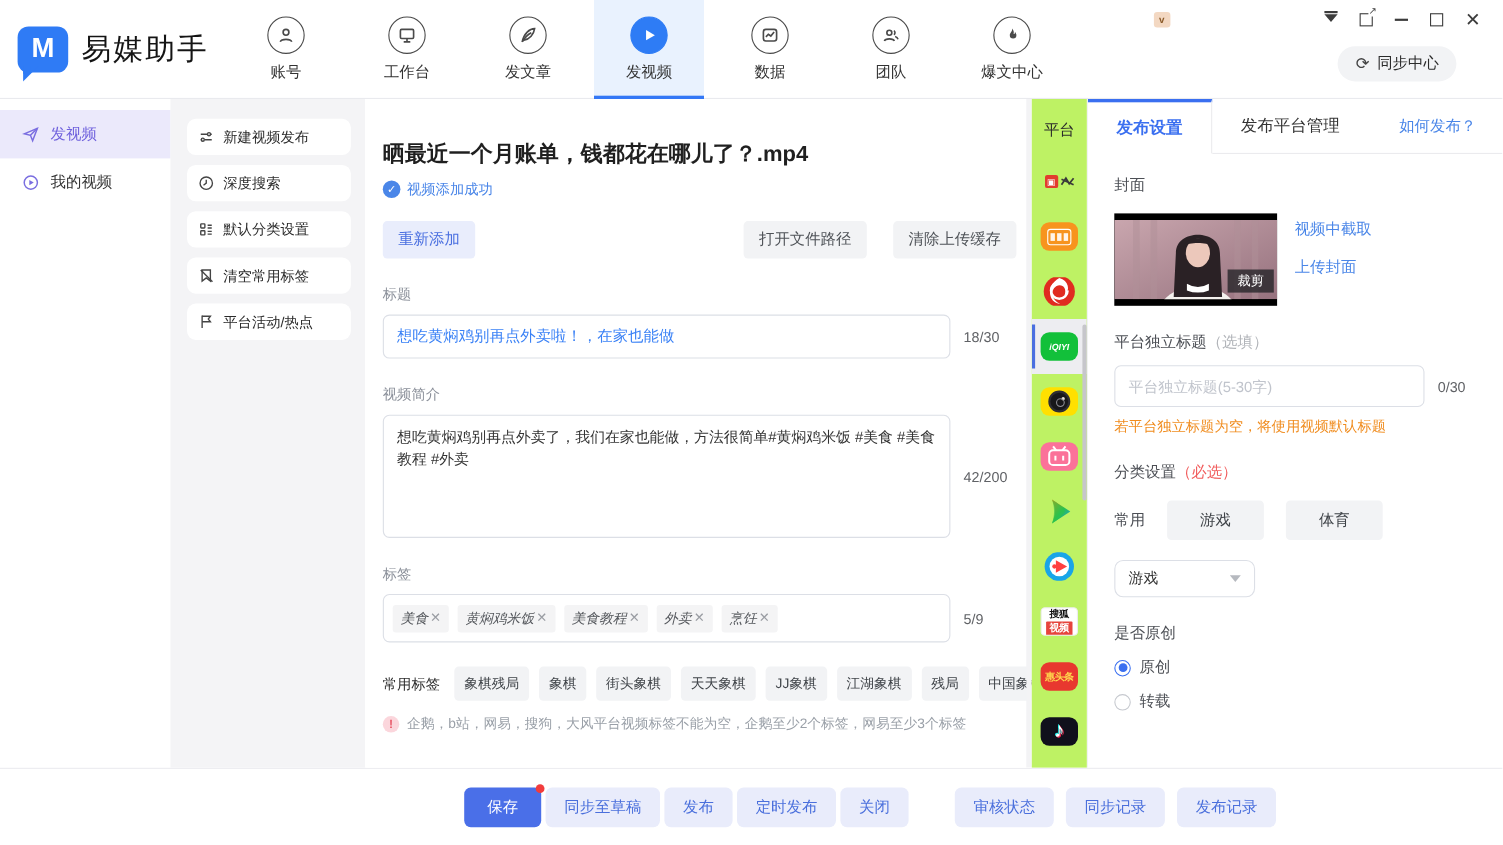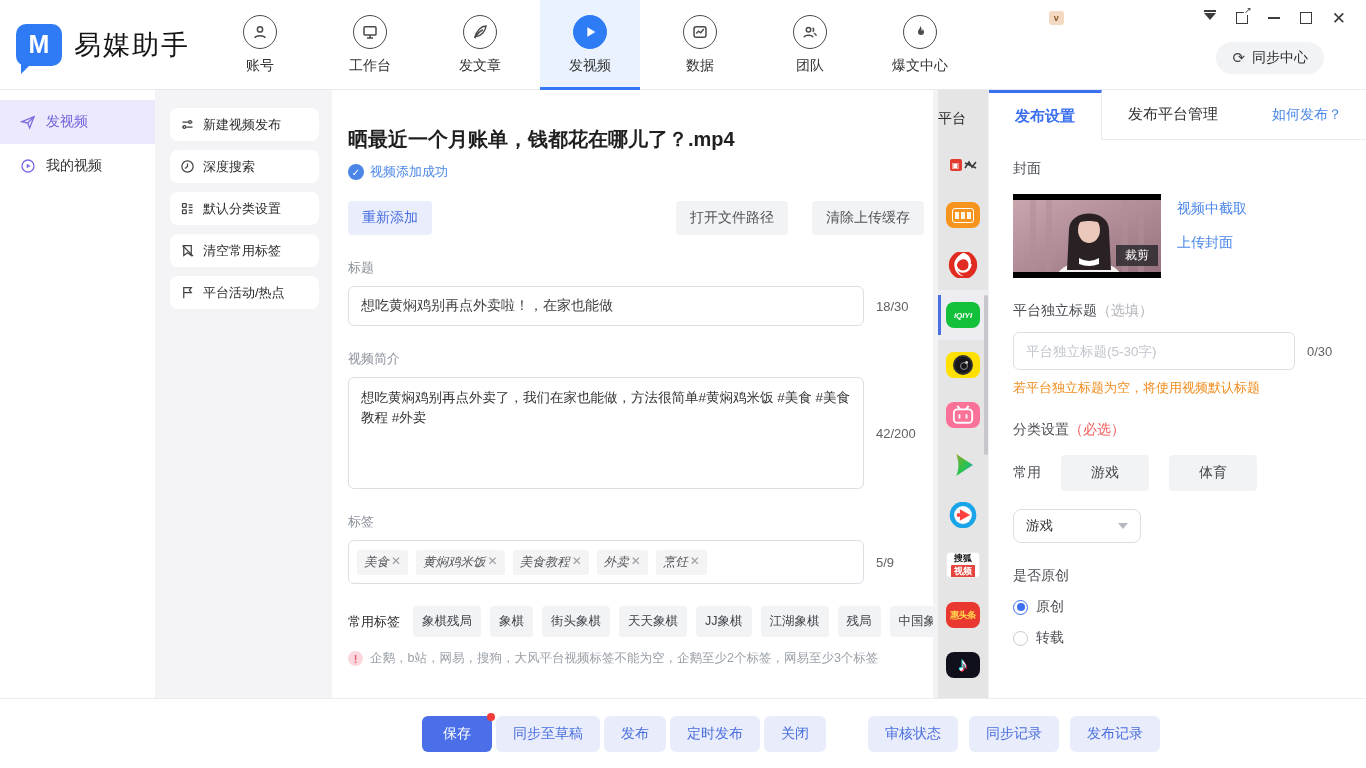--- a/index.html
+++ b/index.html
@@ -64,21 +64,21 @@
   .check-icon { width:16px; height:16px; border-radius:50%; background:#4a86e8; color:#fff; font-size:10px;
     display:flex; align-items:center; justify-content:center; }
   .action-row { display:flex; margin-top:20px; align-items:center; }
   .btn { border:none; border-radius:4px; font-size:14px; height:34px; padding:0 14px; cursor:pointer; font-family:inherit; }
   .readd { background:#e9edfc; color:#4a6fe0; }
   .gray-btn { background:#f2f3f5; color:#4f5358; margin-left:24px; }
   .spacer { flex:1; }
   .f-label { margin-top:24px; margin-bottom:9px; font-size:13px; color:#8a8f99; }
   .input-row { display:flex; align-items:center; gap:12px; }
   .text-input { width:516px; height:40px; border:1px solid #dcdfe6; border-radius:6px; padding:0 12px;
-    font-size:14px; color:#404040; outline:none; font-family:inherit; background:#fff; }
+    font-size:14px; color:#3b82f6; outline:none; font-family:inherit; background:#fff; }
   .count { font-size:13px; color:#606266; }
   .ta-row { display:flex; align-items:center; gap:12px; }
   textarea.desc { width:516px; height:112px; border:1px solid #dcdfe6; border-radius:6px; padding:10px 12px;
     font-size:13.5px; color:#333; resize:none; outline:none; font-family:inherit; line-height:1.5; }
   .tags-box { width:516px; min-height:44px; border:1px solid #dcdfe6; border-radius:6px; padding:7px 8px;
     display:flex; align-items:center; gap:8px; flex-wrap:wrap; }
   .tag-chip { background:#f4f4f5; border-radius:3px; padding:4px 7px; font-size:12.5px; color:#55585d;
     display:flex; align-items:flex-start; gap:2px;font-style:italic; }
   .x-icon { color:#9a9da3; font-size:12px; cursor:pointer; }
   .common-row { display:flex; align-items:center; gap:9px; margin-top:22px; flex-wrap:nowrap; }
@@ -86,21 +86,21 @@
   .common-chip { background:#f2f3f5; border:none; border-radius:4px; padding:7px 9px; font-size:12.5px;
     color:#3f4348; cursor:pointer; white-space:nowrap; font-family:inherit; }
   .hint { margin-top:20px; font-size:12.5px; color:#9aa0a8; }
   .hl { color:#4a86e8; }
   .warn { margin-top:13px; display:flex; align-items:center; gap:7px; font-size:12.5px; color:#9aa0a8; }
   .warn-icon { width:15px; height:15px; border-radius:50%; background:#fbd6dc; color:#e85a6a;
     font-size:11px; font-weight:bold; display:flex; align-items:center; justify-content:center; flex-shrink:0; }
   .main-scroll { position:absolute; top:0; right:0; width:5px; height:100%; background:#f3f3f5; }
 
   
-  .platforms { width:50px; background:#e5e5e5; display:flex; flex-direction:column; 
+  .platforms { width:50px; background:#bef264; display:flex; flex-direction:column; align-items:center;
     padding-top:20px; flex-shrink:0; position:relative; overflow:hidden; }
   .plat-header { font-size:14px; color:#2b2b2b; margin-bottom:12px; }
   .plat-row { width:50px; height:50px; display:flex; align-items:center; justify-content:center;
     position:relative; cursor:pointer; flex-shrink:0; }
   .plat-row.selected { background:#ededf1; }
   .plat-row.selected:before { content:''; position:absolute; left:0; top:5px; bottom:5px; width:3px; background:#4a6fe0; }
   .p-ico { width:34px; height:26px; border-radius:8px; display:flex; align-items:center; justify-content:center;
     overflow:hidden; position:relative; }
   .mini-badge { height:14px; display:flex; align-items:center; gap:2px; }
   .mini-badge .mb-red { width:12px; height:12px; background:#e23c2e; border-radius:2px; display:flex;

